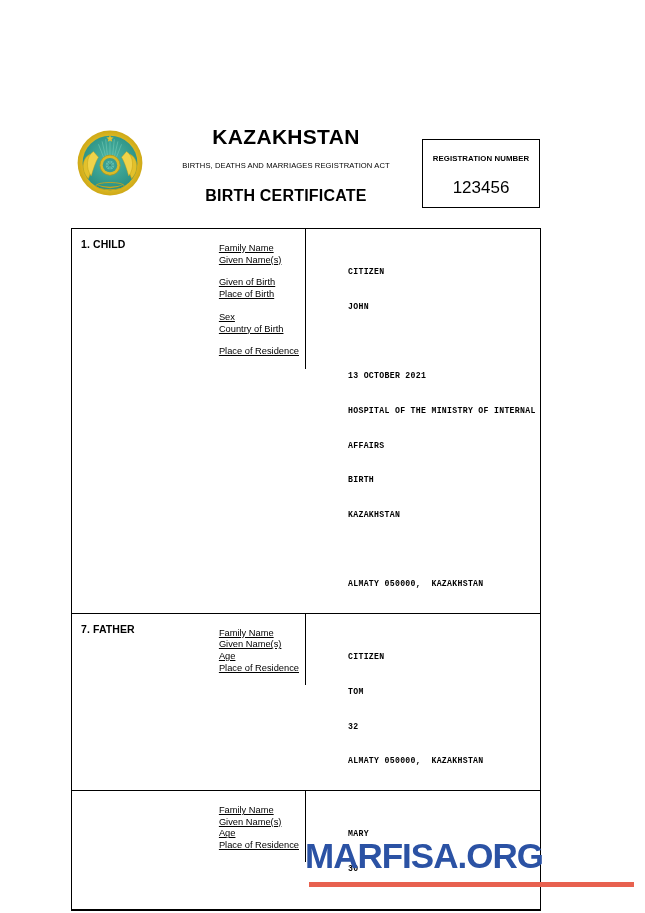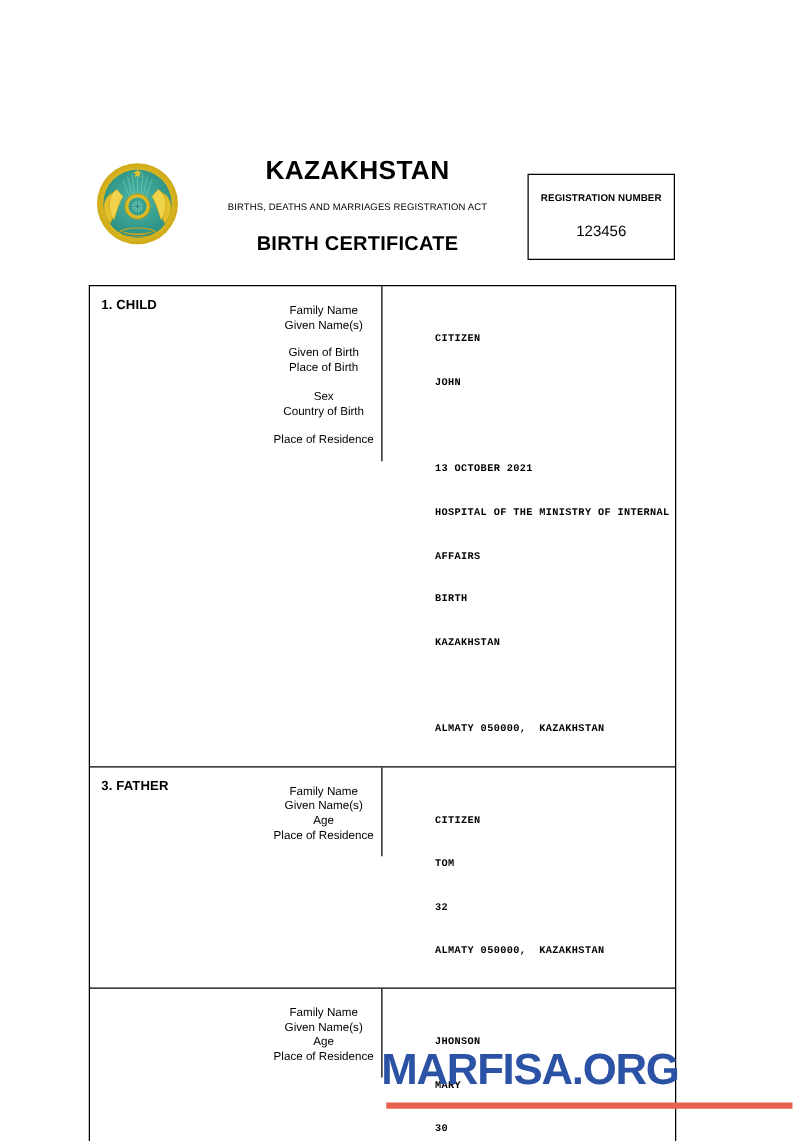--- a/index.html
+++ b/index.html
@@ -68,21 +68,21 @@
     text-align: center;
     box-sizing: border-box;
   }
   .regbox-label {
     font-size: 7.8px;
     font-weight: bold;
     margin-top: 14px;
     letter-spacing: 0.1px;
   }
   .regbox-value {
-    font-size: 12px;
+    font-size: 17px;
     margin-top: 15px;
   }
 
   
   .cert-table {
     position: absolute;
     left: 71px;
     top: 228px;
     width: 470px;
     border: 1.3px solid #000;
@@ -112,23 +112,24 @@
     font-size: 10.5px;
     font-weight: bold;
     padding: 9px 0 0 9px;
     letter-spacing: 0.1px;
   }
 
   .labels {
     position: absolute;
     right: 6px;
     top: 14px;
-    text-align: center;
+    text-align: left;
     font-size: 9.3px;
     line-height: 11.6px;
+    text-decoration: underline;
   }
   .labels .gap { height: 11px; }
 
   .values {
     padding: 14px 0 0 6px;
     font-family: "Liberation Mono", "DejaVu Sans Mono", monospace;
     font-size: 8.2px;
     font-weight: bold;
     line-height: 11.6px;
     letter-spacing: 0.3px;
@@ -256,21 +257,21 @@
           <div class="gap"></div>
           <div>ALMATY 050000,  KAZAKHSTAN</div>
         </div>
       </div>
     </div>
   </div>
 
   <div class="row">
     <div class="split">
       <div class="col-left" style="height:71px;">
-        <div class="sec-title">3. FATHER</div>
+        <div class="sec-title">7. FATHER</div>
         <div class="labels">
           <div>Family Name</div>
           <div>Given Name(s)</div>
           <div>Age</div>
           <div>Place of Residence</div>
         </div>
       </div>
       <div class="col-right">
         <div class="values">
           <div>CITIZEN</div>
@@ -287,21 +288,20 @@
       <div class="col-left" style="height:71px;">
         <div class="labels">
           <div>Family Name</div>
           <div>Given Name(s)</div>
           <div>Age</div>
           <div>Place of Residence</div>
         </div>
       </div>
       <div class="col-right">
         <div class="values">
-          <div>JHONSON</div>
           <div>MARY</div>
           <div>30</div>
           
         </div>
       </div>
     </div>
   </div>
 
 </div>
 

